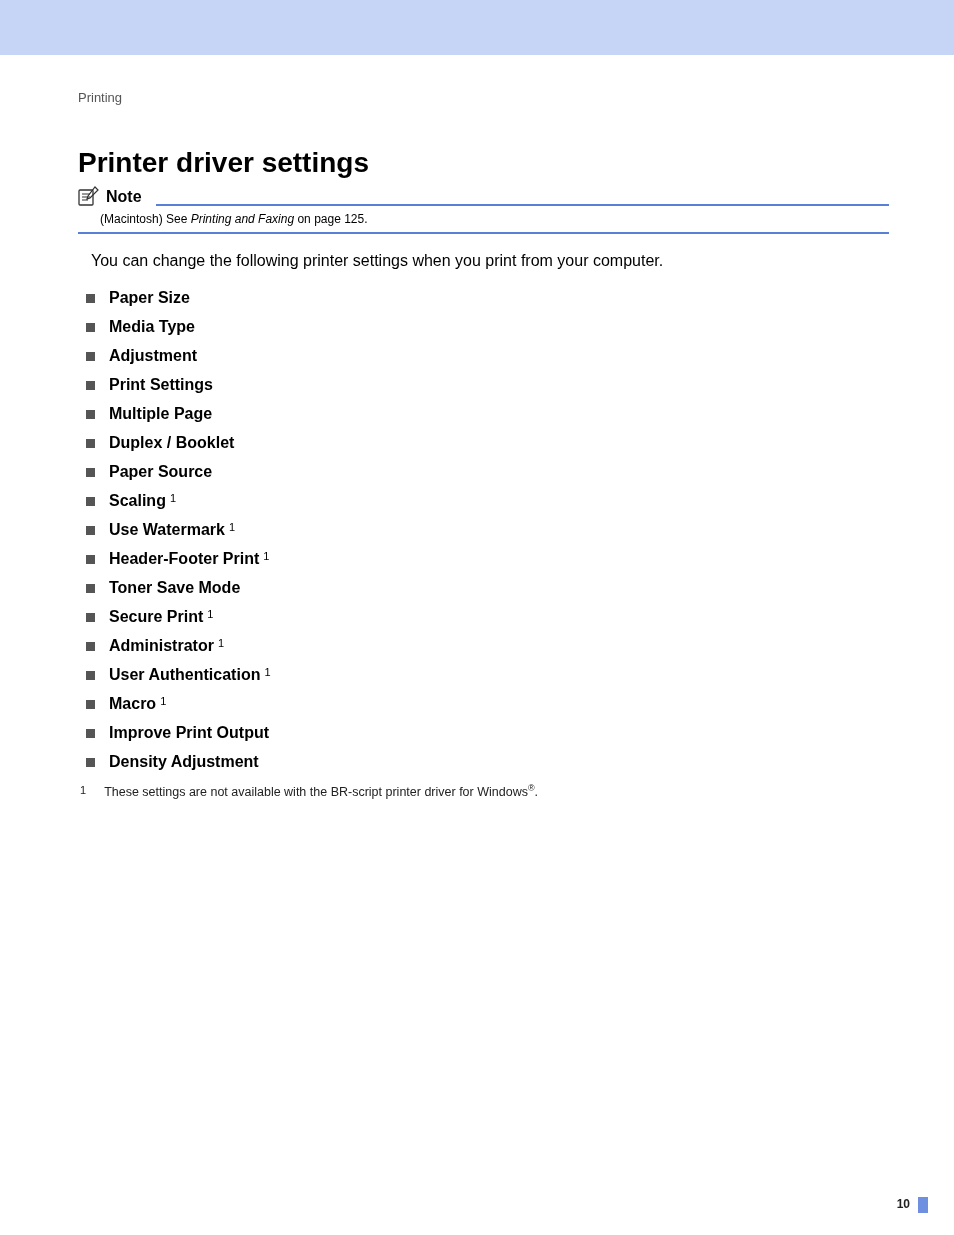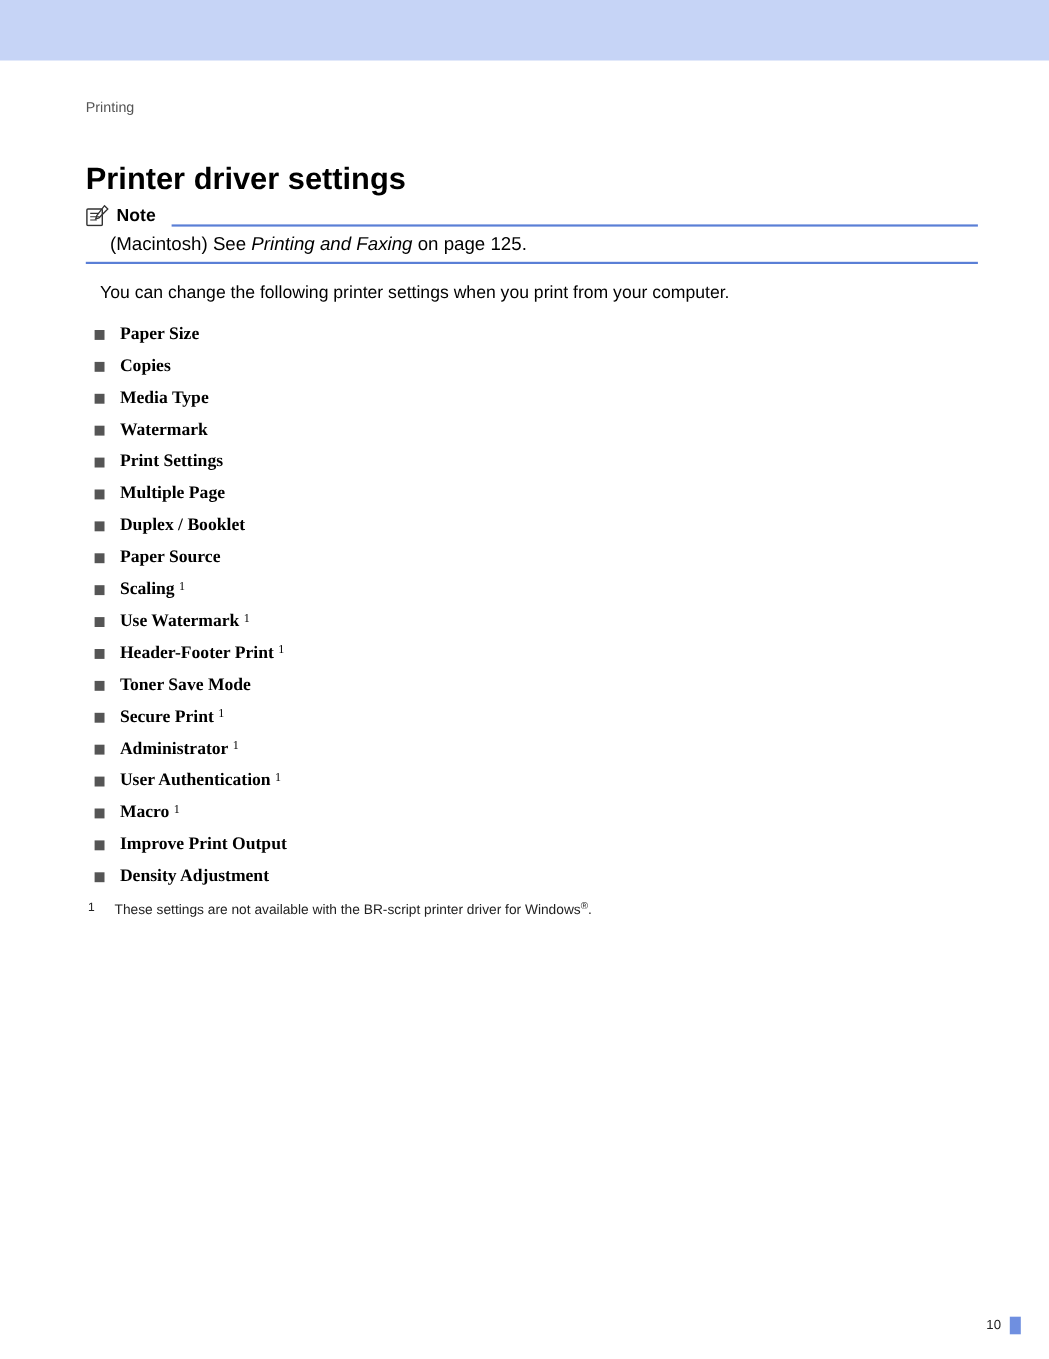--- a/index.html
+++ b/index.html
@@ -6,35 +6,35 @@
   html, body { width: 954px; height: 1235px; background: #fff; font-family: Arial, Helvetica, sans-serif; color: #000; }
   .top-band { width: 100%; height: 55px; background: #c6d4f6; }
   .content { position: relative; padding: 35px 65px 0 78px; }
   .breadcrumb { font-size: 13px; color: #555; margin-bottom: 42px; }
   .page-title { font-size: 28px; font-weight: bold; margin-bottom: 7px; }
   .note-block { margin-bottom: 18px; }
   .note-header { display: flex; align-items: flex-end; }
   .note-icon { width: 22px; height: 20px; margin-right: 6px; flex: 0 0 auto; }
   .note-label { font-weight: bold; font-size: 16px; margin-right: 14px; }
   .note-rule-top { flex: 1; height: 2px; background: #5a7fd6; }
-  .note-body { font-size: 17px; padding: 6px 0 6px 22px; }
+  .note-body { font-size: 12px; padding: 6px 0 6px 22px; }
   .note-body .em { font-style: italic; }
   .note-rule-bottom { height: 2px; background: #5a7fd6; width: 100%; }
   .intro { font-size: 16px; margin: 18px 0 14px 13px; }
   ul.settings { list-style: none; padding-left: 8px; }
-  ul.settings li { font-size: 16px; font-weight: bold; padding: 5px 0 6px 0; display: flex; align-items: flex-start; font-family: Liberation Serif, serif; }
+  ul.settings li { font-size: 16px; font-weight: bold; padding: 5px 0 6px 0; display: flex; align-items: flex-start; }
   ul.settings li .sq { width: 9px; height: 9px; background: #555; margin: 5px 14px 0 0; flex: 0 0 auto; }
   ul.settings li .item-text { }
   ul.settings li sup { font-size: 11px; font-weight: normal; margin-left: 4px; vertical-align: super; }
   .footnote { display: flex; font-size: 12.5px; color: #222; margin-top: 6px; padding-left: 2px; }
   .footnote .fnum { font-size: 11px; margin-right: 18px; padding-top: 1px; }
   .footnote sup.reg { font-size: 9px; vertical-align: super; }
   .page-number {
     position: absolute; right: 44px; bottom: 24px;
-    font-size: 12px; font-weight: normal; color: #222;
+    font-size: 12px; font-weight: bold; color: #222;
   }
   .page-number-bar {
     position: absolute; right: 26px; bottom: 22px;
     width: 10px; height: 16px; background: #6f8fe0;
   }
   .page-wrap { position: relative; width: 954px; height: 1235px; }
 </style>
 </head>
 <body>
 
@@ -68,29 +68,25 @@
 
     <p class="intro">You can change the following printer settings when you print from your computer.</p>
 
     <ul class="settings" id="settings-list">
         <li>
           <span class="sq"></span>
           <span class="item-text">Paper Size</span>
         </li>
         <li>
           <span class="sq"></span>
-          <span class="item-text">Copies</span>
-        </li>
-        <li>
-          <span class="sq"></span>
           <span class="item-text">Media Type</span>
         </li>
         <li>
           <span class="sq"></span>
-          <span class="item-text">Watermark</span>
+          <span class="item-text">Adjustment</span>
         </li>
         <li>
           <span class="sq"></span>
           <span class="item-text">Print Settings</span>
         </li>
         <li>
           <span class="sq"></span>
           <span class="item-text">Multiple Page</span>
         </li>
         <li>

